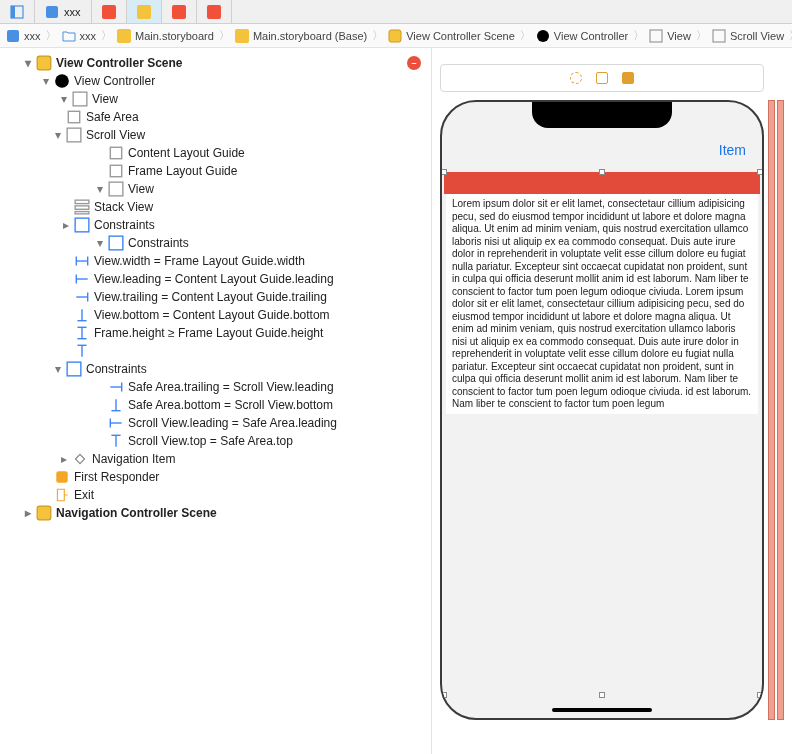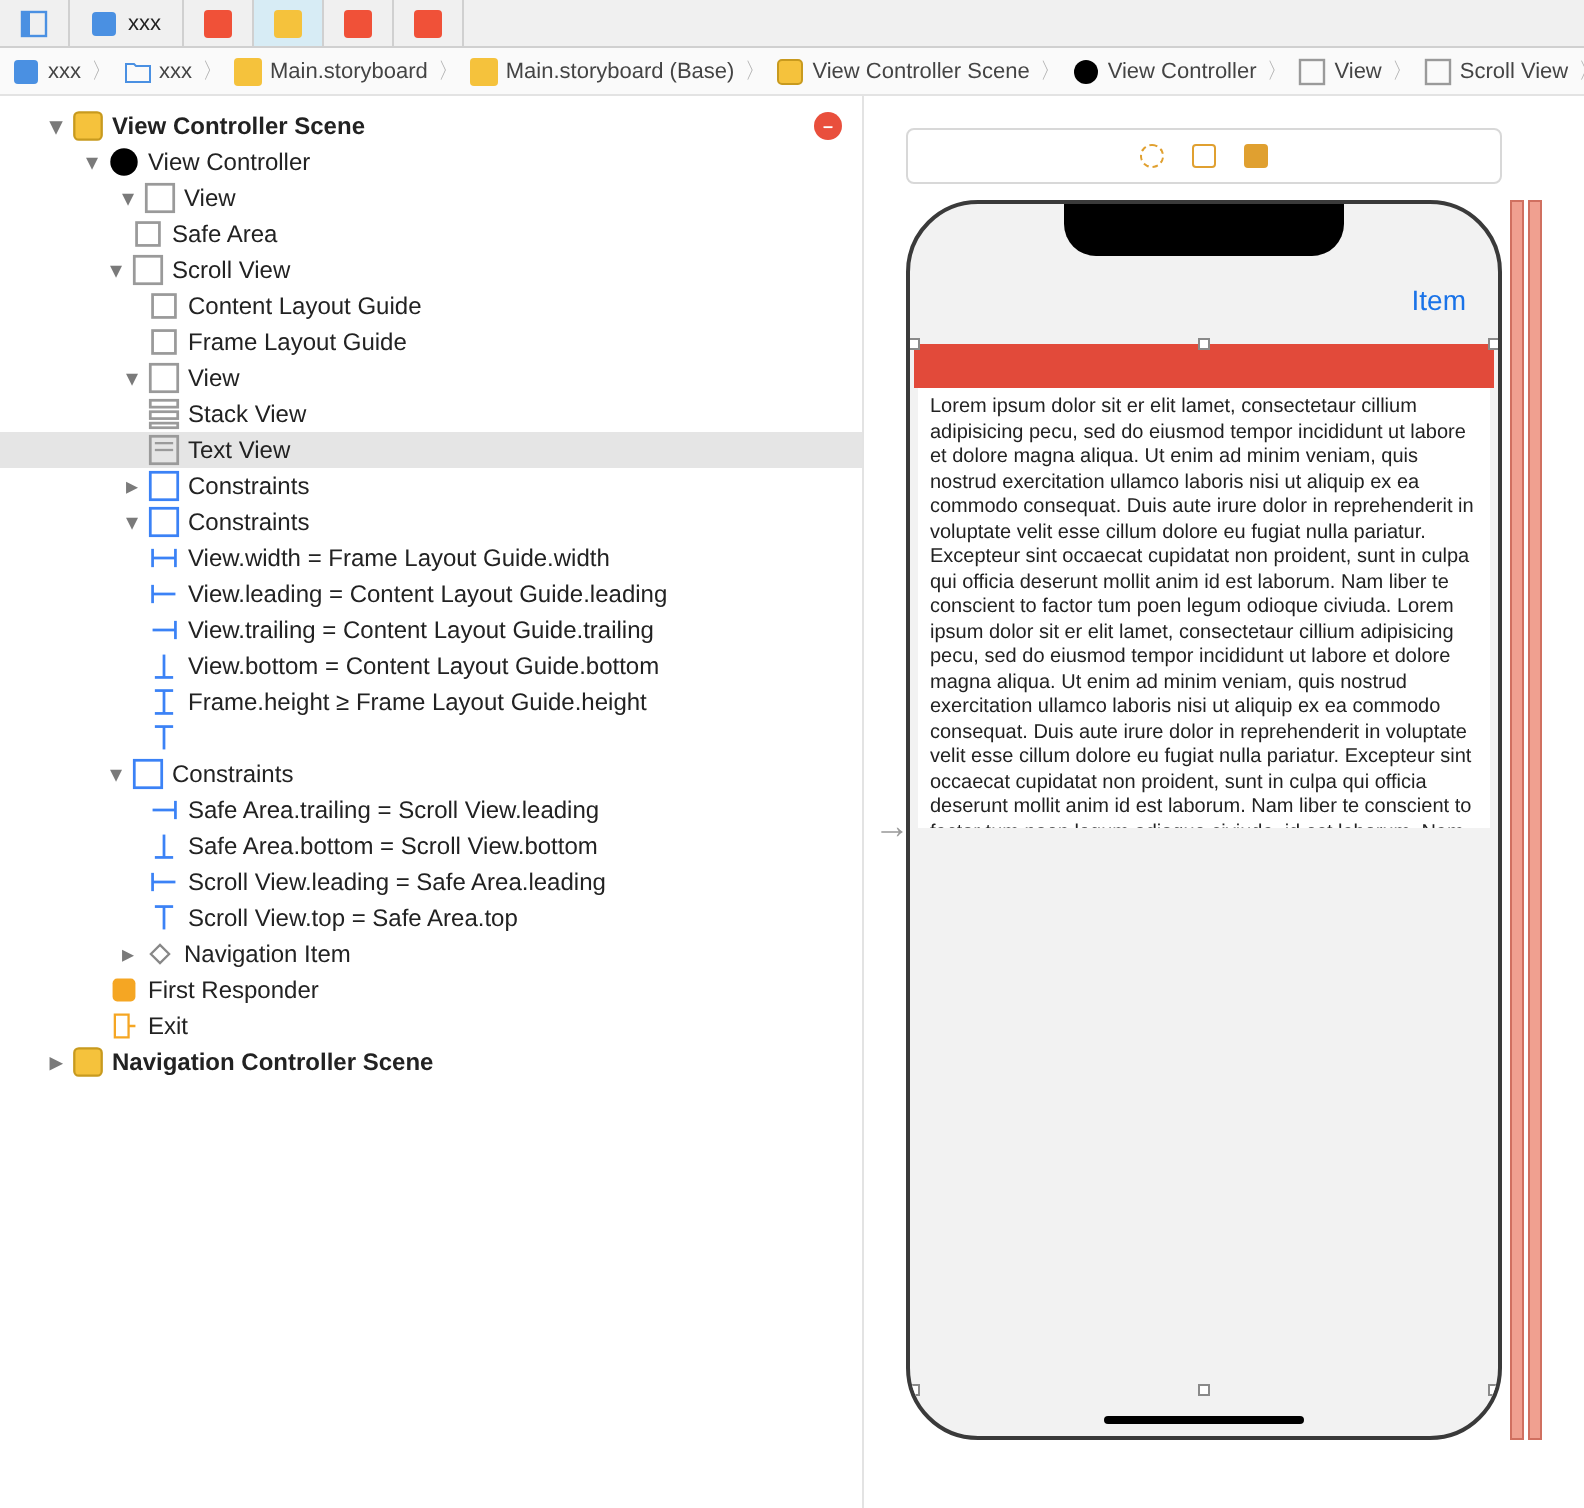--- a/index.html
+++ b/index.html
@@ -24,26 +24,26 @@
 .canvas { flex:1; display:flex; align-items:flex-start; justify-content:center; padding:12px 8px; background:#fff; position:relative; }
 
 
 .row { display:flex; align-items:center; height:18px; position:relative; }
 .row.hdr { font-weight:600; }
 .row.selected { background:#e5e5e5; }
 .row .disc { width:12px; text-align:center; color:#7a7a7a; cursor:pointer; }
 .row .ic { width:16px; height:16px; margin:0 4px 0 2px; display:flex; align-items:center; justify-content:center; }
 .row .lbl { font-size:12px; }
 .close-bullet { width:14px; height:14px; border-radius:50%; background:#e94f3c; margin-right:10px; display:flex; align-items:center; justify-content:center; color:#fff; font-size:9px; font-weight:bold; }
-.ind1{padding-left:22px}.ind2{padding-left:40px}.ind3{padding-left:58px}.ind4{padding-left:52px}.ind5{padding-left:60px}.ind6{padding-left:60px}
+.ind1{padding-left:22px}.ind2{padding-left:40px}.ind3{padding-left:58px}.ind4{padding-left:52px}.ind5{padding-left:94px}.ind6{padding-left:60px}
 
 
 .arrow-hint{position:absolute;left:5px;top:355px;color:#9a9a9a;font-size:18px;}
 .device-wrap{display:flex;align-items:flex-start;gap:4px;}
-.device{width:298px;height:620px;border:2px solid #3a3a3a;border-radius:36px;background:#f2f2f2;position:relative;overflow:hidden;}
+.device{width:324px;height:620px;border:2px solid #3a3a3a;border-radius:36px;background:#f2f2f2;position:relative;overflow:hidden;}
 .notch{position:absolute;top:0;left:50%;transform:translateX(-50%);width:140px;height:26px;background:#000;border-radius:0 0 16px 16px;}
 .navbar{position:absolute;top:26px;left:2px;right:2px;height:44px;background:#f2f2f2;display:flex;align-items:center;justify-content:flex-end;padding:0 14px;}
 .nav-item{color:#1a73e8;font-size:14px;}
 .redbar{position:absolute;top:70px;left:2px;right:2px;height:22px;background:#e24a3a;}
 .handles .h{position:absolute;width:6px;height:6px;background:#fff;border:1px solid #8a8a8a;}
 .handles .h.tl{top:67px;left:-1px}.handles .h.tr{top:67px;right:-1px}
 .handles .h.tc{top:67px;left:50%;transform:translateX(-50%)}
 .handles .h.bl{bottom:20px;left:-1px}.handles .h.br{bottom:20px;right:-1px}
 .handles .h.bc{bottom:20px;left:50%;transform:translateX(-50%)}
 .textview{position:absolute;top:92px;left:4px;right:4px;height:220px;background:#fff;padding:4px 6px;font-size:10px;line-height:1.25;color:#222;overflow:hidden;}
@@ -266,31 +266,20 @@
     <div class="row ind6">
         <span class="disc"> </span>
         <span class="ic ic-grey">
           <svg viewBox="0 0 14 14">
             <rect x="1" y="1" width="12" height="3"></rect>
             <rect x="1" y="6" width="12" height="3"></rect>
             <rect x="1" y="11" width="12" height="2"></rect>
           </svg>
         </span>
         <span class="lbl">Stack View</span>
-      </div>
-    <div class="row ind6 selected">
-        <span class="disc"> </span>
-        <span class="ic ic-grey">
-          <svg viewBox="0 0 14 14">
-            <rect x="1" y="1" width="12" height="12"></rect>
-            <line x1="3" y1="4" x2="11" y2="4" stroke="#9a9a9a"></line>
-            <line x1="3" y1="7" x2="11" y2="7" stroke="#9a9a9a"></line>
-          </svg>
-        </span>
-        <span class="lbl">Text View</span>
       </div>
     <div class="row ind6">
         <span class="disc">▸</span>
         <span class="ic ic-blue">
           <svg viewBox="0 0 14 14">
             <rect x="1" y="1" width="12" height="12"></rect>
           </svg>
         </span>
         <span class="lbl">Constraints</span>
       </div>

